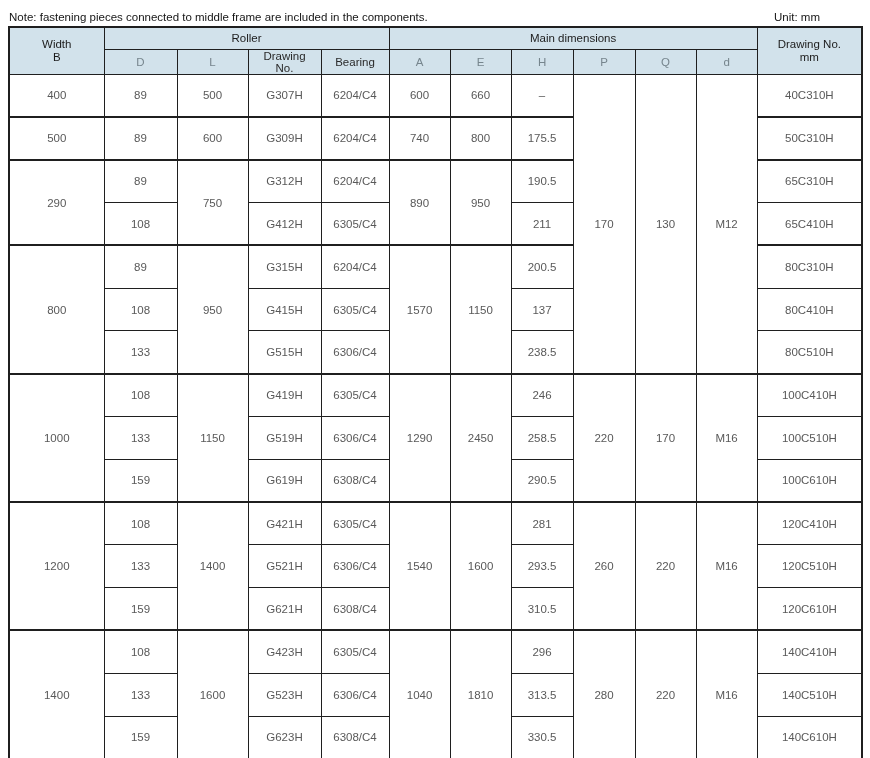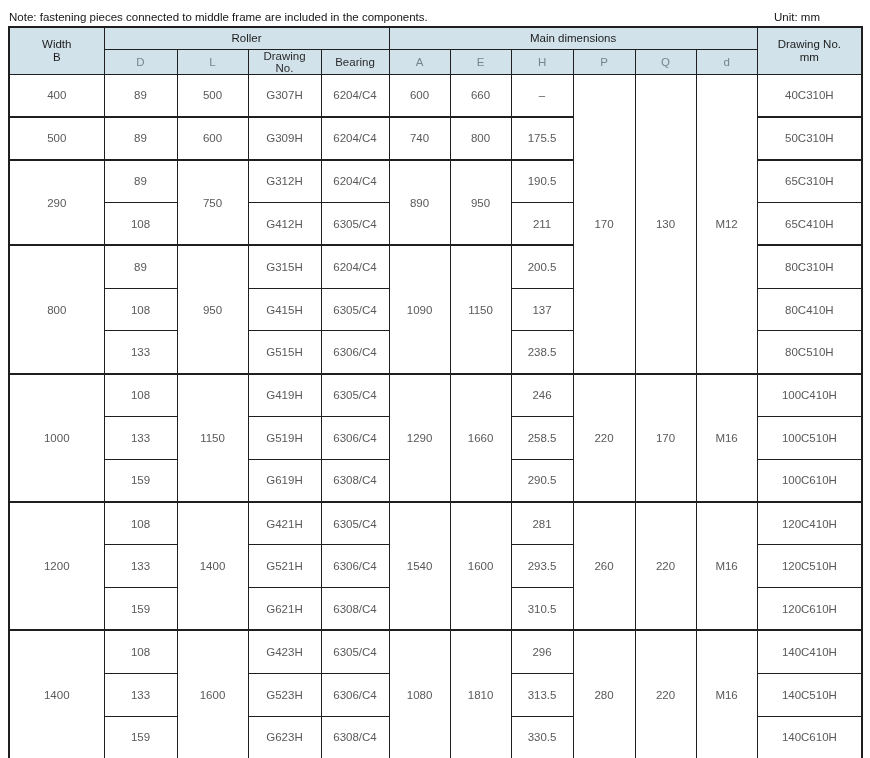--- a/index.html
+++ b/index.html
@@ -130,21 +130,21 @@
           <td class="bc">6305/C4</td>
           <td class="bc">211</td>
           <td class="bc">65C410H</td>
         </tr>
         <tr class="grp">
           <td class="bc" rowspan="3">800</td>
           <td class="bc">89</td>
           <td class="bc" rowspan="3">950</td>
           <td class="bc">G315H</td>
           <td class="bc">6204/C4</td>
-          <td class="bc" rowspan="3">1090</td>
+          <td class="bc" rowspan="3">1570</td>
           <td class="bc" rowspan="3">1150</td>
           <td class="bc">200.5</td>
           <td class="bc">80C310H</td>
         </tr>
         <tr>
           <td class="bc">108</td>
           <td class="bc">G415H</td>
           <td class="bc">6305/C4</td>
           <td class="bc">137</td>
           <td class="bc">80C410H</td>
@@ -156,21 +156,21 @@
           <td class="bc">238.5</td>
           <td class="bc">80C510H</td>
         </tr>
         <tr class="grp">
           <td class="bc" rowspan="3">1000</td>
           <td class="bc">108</td>
           <td class="bc" rowspan="3">1150</td>
           <td class="bc">G419H</td>
           <td class="bc">6305/C4</td>
           <td class="bc" rowspan="3">1290</td>
-          <td class="bc" rowspan="3">1660</td>
+          <td class="bc" rowspan="3">2450</td>
           <td class="bc">246</td>
           <td class="bc" rowspan="3">220</td>
           <td class="bc" rowspan="3">170</td>
           <td class="bc" rowspan="3">M16</td>
           <td class="bc">100C410H</td>
         </tr>
         <tr>
           <td class="bc">133</td>
           <td class="bc">G519H</td>
           <td class="bc">6306/C4</td>
@@ -211,21 +211,21 @@
           <td class="bc">6308/C4</td>
           <td class="bc">310.5</td>
           <td class="bc">120C610H</td>
         </tr>
         <tr class="grp">
           <td class="bc" rowspan="3">1400</td>
           <td class="bc">108</td>
           <td class="bc" rowspan="3">1600</td>
           <td class="bc">G423H</td>
           <td class="bc">6305/C4</td>
-          <td class="bc" rowspan="3">1080</td>
+          <td class="bc" rowspan="3">1040</td>
           <td class="bc" rowspan="3">1810</td>
           <td class="bc">296</td>
           <td class="bc" rowspan="3">280</td>
           <td class="bc" rowspan="3">220</td>
           <td class="bc" rowspan="3">M16</td>
           <td class="bc">140C410H</td>
         </tr>
         <tr>
           <td class="bc">133</td>
           <td class="bc">G523H</td>

